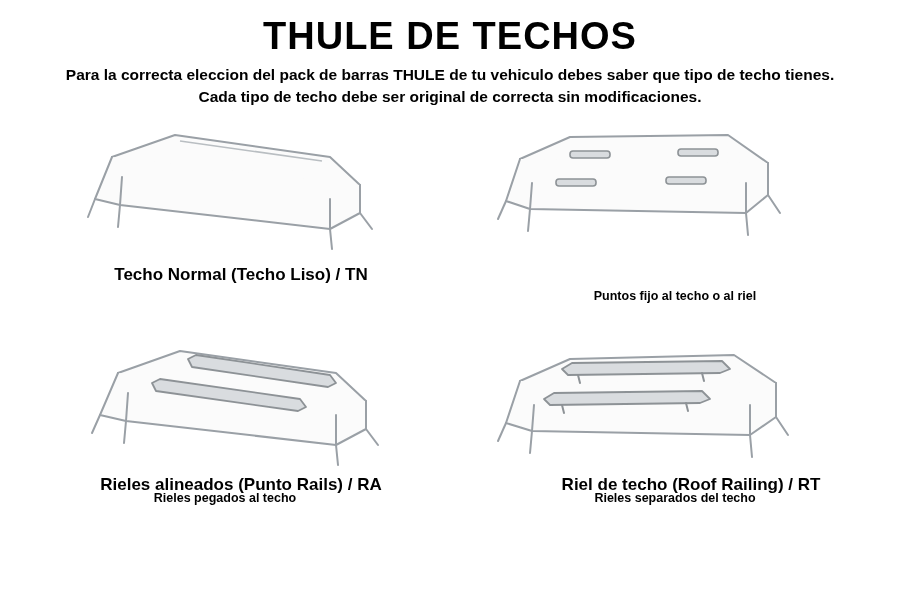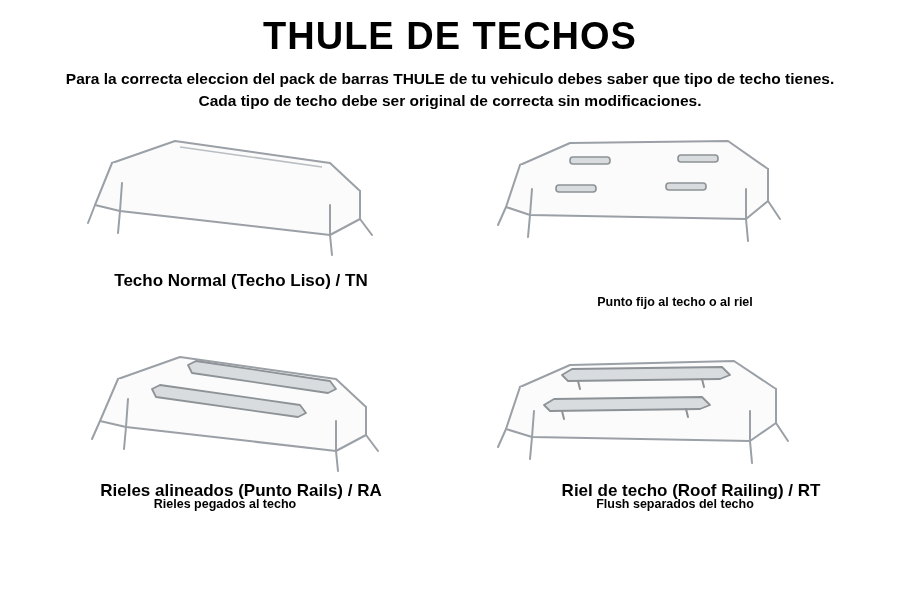--- a/index.html
+++ b/index.html
@@ -27,21 +27,21 @@
     font-weight: bold;
     letter-spacing: 1px;
     margin: 16px 0 6px 0;
     line-height: 1.1;
   }
   .subtitle-block {
     text-align: center;
     font-size: 15.5px;
     font-weight: bold;
     line-height: 1.45;
-    margin: 10px auto;
+    margin: 4px auto;
     width: 860px;
   }
   .grid {
     position: relative;
     width: 900px;
     height: 440px;
     margin-top: 8px;
   }
   .cell {
     position: absolute;
@@ -136,21 +136,21 @@
             <path d="M296 96 L298 118"></path>
           </g>
           <g fill="#d9dcdf" stroke="#8d9296" stroke-width="1.6">
             <rect x="120" y="34" width="40" height="7" rx="3"></rect>
             <rect x="228" y="32" width="40" height="7" rx="3"></rect>
             <rect x="106" y="62" width="40" height="7" rx="3"></rect>
             <rect x="216" y="60" width="40" height="7" rx="3"></rect>
           </g>
         </svg>
       </div>
-      <div class="sub-caption">Punto fijo al techo o al riel</div>
+      <div class="sub-caption">Puntos fijo al techo o al riel</div>
     </div>
 
     <div class="cell cell-2">
       <div class="art">
         <svg width="450" height="150" viewBox="0 0 450 150">
           <g fill="#fbfbfb" stroke="#9aa0a6" stroke-width="2" stroke-linejoin="round" stroke-linecap="round">
             <path d="M180 16 L336 38 L366 66 L336 80 L128 58 L118 38 Z"></path>
             <path d="M118 38 L100 80 L126 86 L336 110 L366 94 L366 66"></path>
             <path d="M128 58 L126 86"></path>
             <path d="M336 80 L336 110"></path>
@@ -188,17 +188,17 @@
           </g>
           <g fill="none" stroke="#8d9296" stroke-width="2" stroke-linecap="round">
             <path d="M128 40 L130 48"></path>
             <path d="M252 38 L254 46"></path>
             <path d="M112 70 L114 78"></path>
             <path d="M236 68 L238 76"></path>
           </g>
         </svg>
       </div>
       <div class="caption">Riel de techo (Roof Railing) / RT</div>
-      <div class="sub-caption">Flush separados del techo</div>
+      <div class="sub-caption">Rieles separados del techo</div>
     </div>
 
   </div>
 </div>
 
 </body></html>

